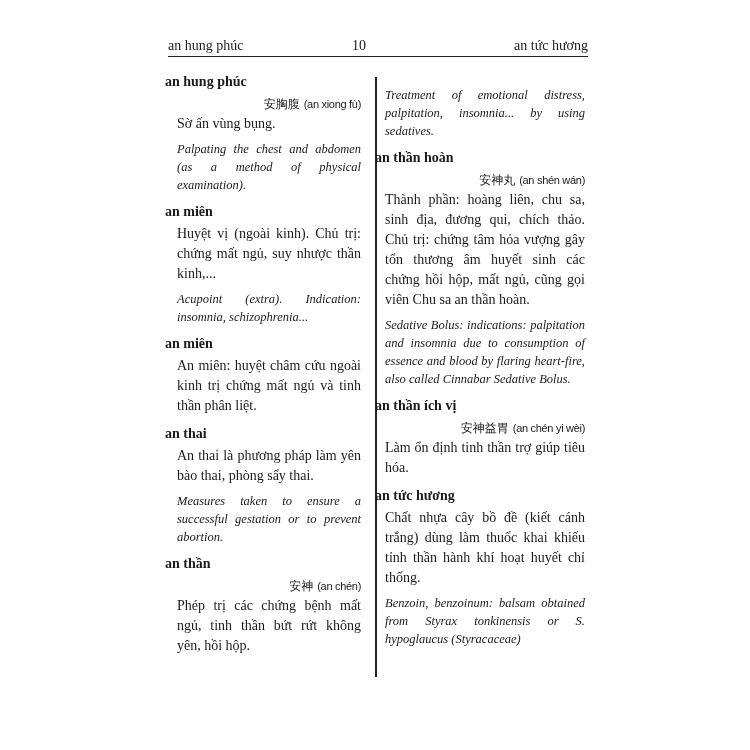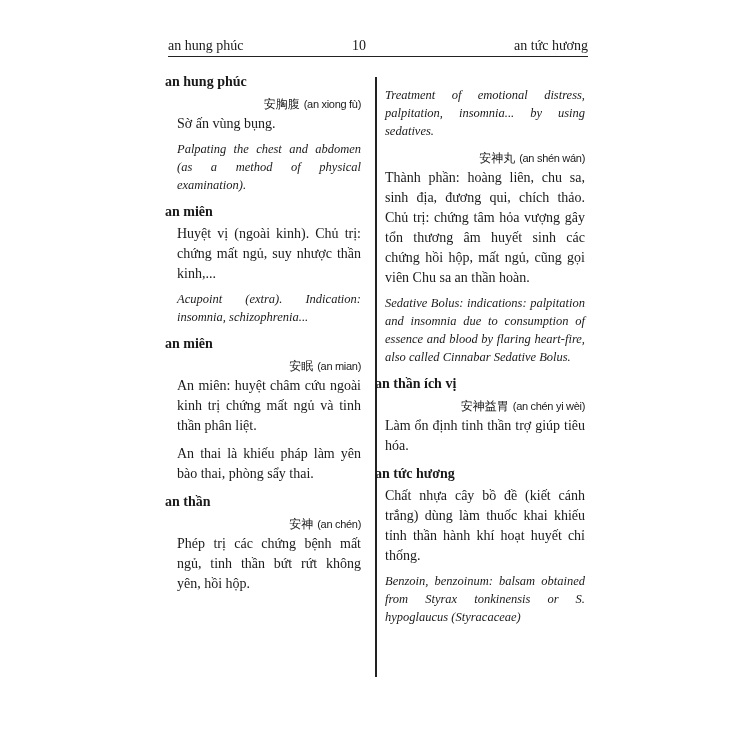--- a/index.html
+++ b/index.html
@@ -45,43 +45,45 @@
   <div class="entry">
     <div class="headword">an miên</div>
     <div class="body">
       <div class="vi">Huyệt vị (ngoài kinh). Chủ trị: chứng mất ngủ, suy nhược thần kinh,...</div>
       <div class="en">Acupoint (extra). Indication: insomnia, schizophrenia...</div>
     </div>
   </div>
   <div class="entry">
     <div class="headword">an miên</div>
     <div class="body">
-      <div class="hanzi"><span>安眠</span><span class="pinyin">(an mian)</span></div>
       <div class="vi">An miên: huyệt châm cứu ngoài kinh trị chứng mất ngủ và tinh thần phân liệt.</div>
     </div>
   </div>
   <div class="entry">
+    <div class="headword">an thai</div>
     <div class="body">
-      <div class="vi">An thai là khiếu pháp làm yên bào thai, phòng sẩy thai.</div>
+      <div class="vi">An thai là phương pháp làm yên bào thai, phòng sẩy thai.</div>
+      <div class="en">Measures taken to ensure a successful gestation or to prevent abortion.</div>
     </div>
   </div>
   <div class="entry">
     <div class="headword">an thần</div>
     <div class="body">
       <div class="hanzi"><span>安神</span><span class="pinyin">(an chén)</span></div>
       <div class="vi">Phép trị các chứng bệnh mất ngủ, tinh thần bứt rứt không yên, hồi hộp.</div>
     </div>
   </div>
 </div>
 
 <div class="col right">
   <div class="entry">
     <div class="en" style="margin-top:12px">Treatment of emotional distress, palpitation, insomnia... by using sedatives.</div>
   </div>
   <div class="entry">
+    <div class="headword" style="margin-left:-10px">an thần hoàn</div>
     <div class="body" style="padding-left:0">
       <div class="hanzi"><span>安神丸</span><span class="pinyin">(an shén wán)</span></div>
       <div class="vi">Thành phần: hoàng liên, chu sa, sinh địa, đương qui, chích thảo. Chủ trị: chứng tâm hỏa vượng gây tổn thương âm huyết sinh các chứng hồi hộp, mất ngủ, cũng gọi viên Chu sa an thần hoàn.</div>
       <div class="en">Sedative Bolus: indications: palpitation and insomnia due to consumption of essence and blood by flaring heart-fire, also called Cinnabar Sedative Bolus.</div>
     </div>
   </div>
   <div class="entry">
     <div class="headword" style="margin-left:-10px">an thần ích vị</div>
     <div class="body" style="padding-left:0">
       <div class="hanzi"><span>安神益胃</span><span class="pinyin">(an chén yi wèi)</span></div>

